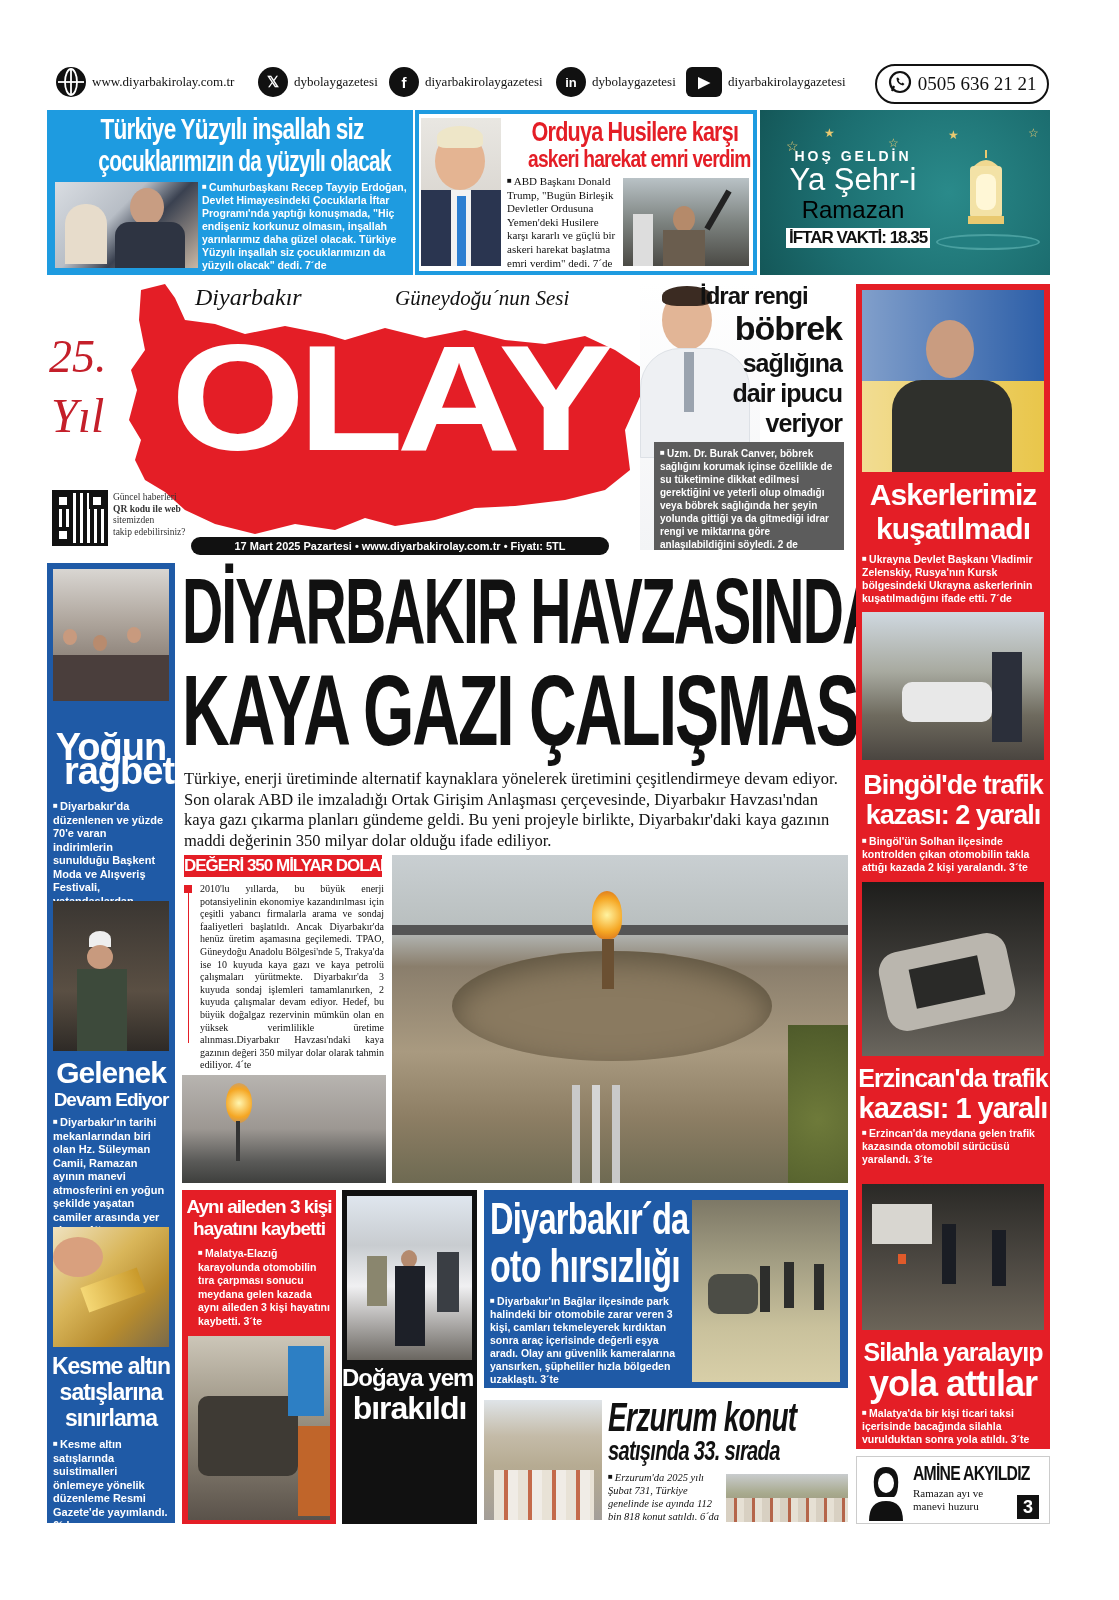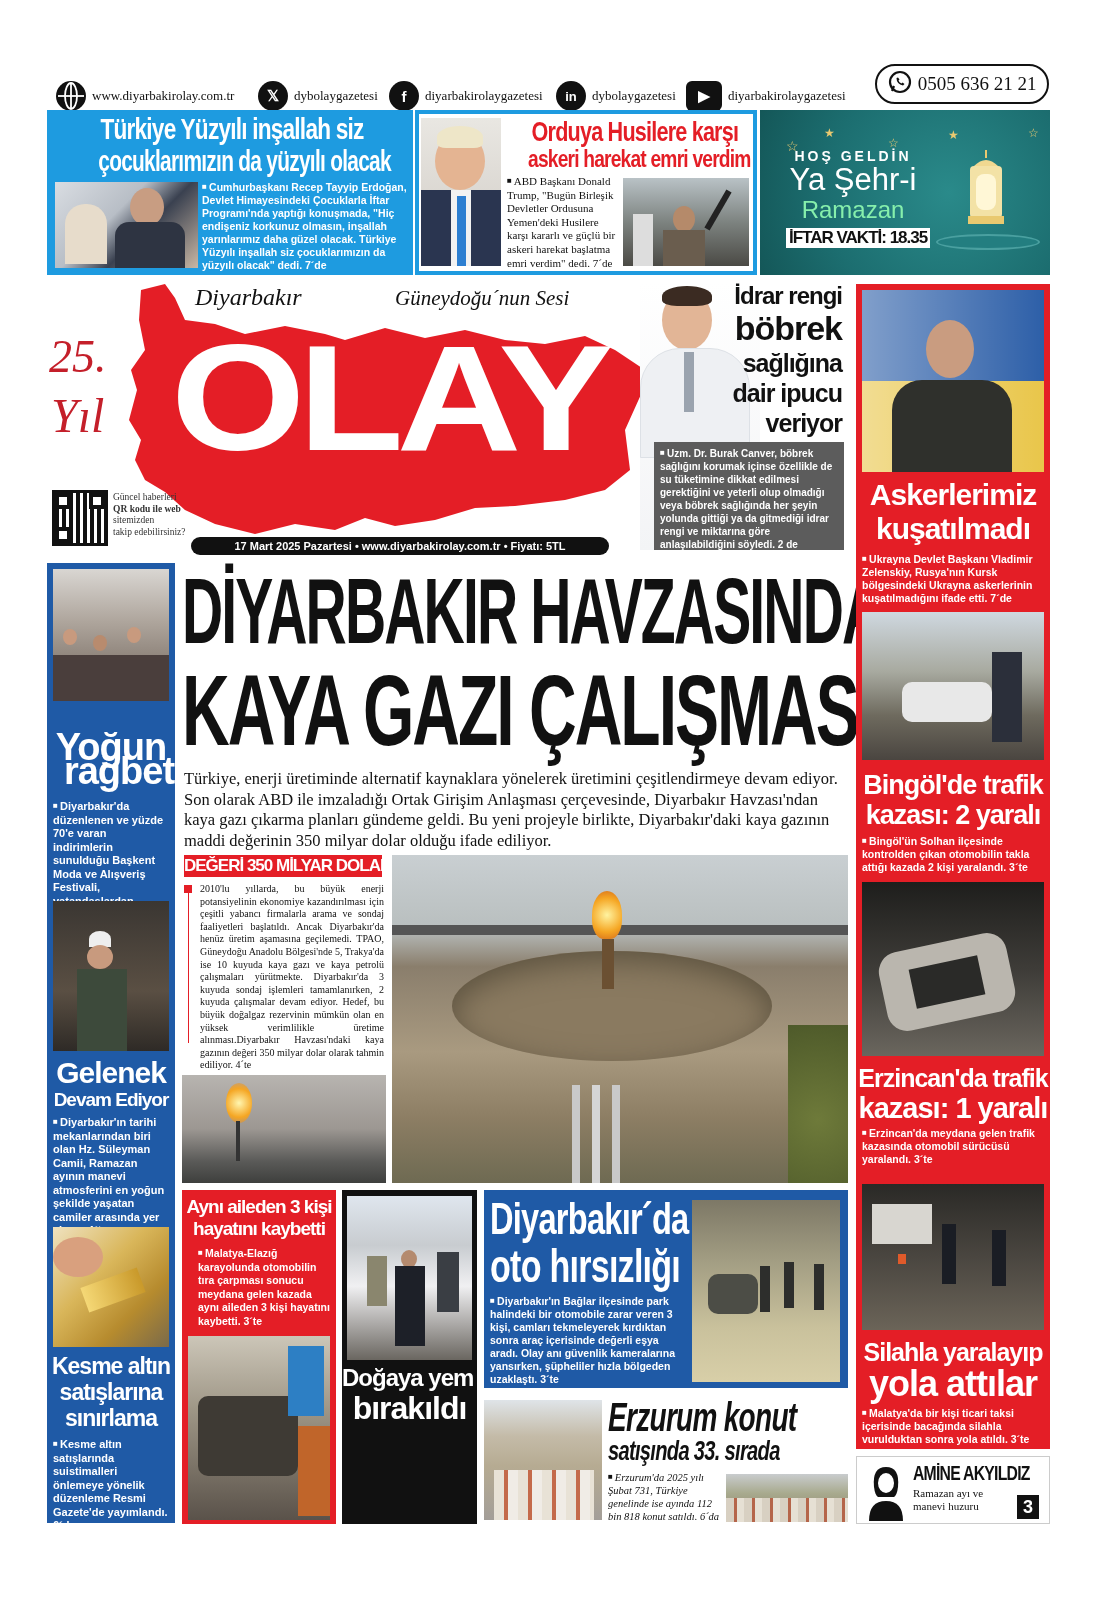--- a/index.html
+++ b/index.html
@@ -6,21 +6,21 @@
   html, body { width: 1119px; height: 1600px; background: #ffffff; overflow: hidden; }
   body { position: relative; font-family: "Liberation Sans", sans-serif; color: #111; }
   .abs { position: absolute; }
   .cond { font-family: "Liberation Sans", sans-serif; font-weight: 900; transform-origin: left top; letter-spacing: -1px; }
   .serif { font-family: "Liberation Serif", serif; }
   .photo { position: absolute; overflow: hidden; }
   .bullet::before { content: "■ "; font-size: 8px; vertical-align: 2px; }
   .txt-s { font-size: 11px; line-height: 13.5px; font-weight: bold; }
 
   
-  .social { position:absolute; top:80px; height:32px; display:flex; align-items:center; gap:6px; font-family:"Liberation Serif", serif; font-size:13px; color:#111; }
+  .social { position:absolute; top:66px; height:32px; display:flex; align-items:center; gap:6px; font-family:"Liberation Serif", serif; font-size:13px; color:#111; }
   .social .ic { width:30px; height:30px; border-radius:50%; background:#111; color:#fff; display:flex; align-items:center; justify-content:center; font-weight:bold; font-size:15px; font-family:"Liberation Sans", sans-serif; }
   .social .ic.sq { border-radius:6px; }
   .phone { position:absolute; left:875px; top:64px; width:174px; height:40px; border:2px solid #111; border-radius:20px; display:flex; align-items:center; justify-content:center; gap:6px; font-family:"Liberation Serif", serif; font-size:19px; }
 
   
   .top-left { left:47px; top:110px; width:366px; height:165px; background:#1e9be0; }
   .top-mid { left:415px; top:110px; width:342px; height:165px; background:#1e9be0; }
   .top-mid-inner { position:absolute; left:4px; top:4px; right:4px; bottom:4px; background:#fff; }
   .top-right { left:760px; top:110px; width:290px; height:165px; background:#1c6e70; }
 
@@ -105,21 +105,21 @@
 
 <div class="abs top-right">
   <div class="abs" style="left:0; top:0; width:290px; height:165px; background:radial-gradient(circle at 65% 50%, #2a8a8a 0%, #1c6e70 60%, #145758 100%);"></div>
   <div class="abs" style="left:26px; top:28px; color:#e9c970; font-size:14px;">☆</div>
   <div class="abs" style="left:64px; top:16px; color:#e9c970; font-size:12px;">★</div>
   <div class="abs" style="left:128px; top:26px; color:#e9c970; font-size:12px;">☆</div>
   <div class="abs" style="left:188px; top:18px; color:#e9c970; font-size:12px;">★</div>
   <div class="abs" style="left:268px; top:16px; color:#e9c970; font-size:12px;">☆</div>
   <div class="abs" style="left:8px; top:38px; width:170px; text-align:center; color:#fff; font-size:14px; letter-spacing:3px; font-weight:bold;">HOŞ GELDİN</div>
   <div class="abs" style="left:0px; top:52px; width:186px; text-align:center; color:#fff; font-size:31px; line-height:36px;">Ya Şehr-i</div>
-  <div class="abs" style="left:0px; top:86px; width:186px; text-align:center; color:#86efac; font-size:24px; line-height:28px;">Ramazan</div>
+  <div class="abs" style="left:0px; top:86px; width:186px; text-align:center; color:#000000; font-size:24px; line-height:28px;">Ramazan</div>
   <div class="abs cond" style="left:26px; top:118px; background:#fff; color:#111; font-size:17px; padding:0 3px; line-height:20px; white-space:nowrap;">İFTAR VAKTİ: 18.35</div>
   <div class="abs" style="left:196px; top:38px; width:60px; height:90px;">
     <svg width="60" height="90" viewBox="0 0 60 90">
         <path d="M30 2 v8" stroke="#e9c970" stroke-width="2"></path>
         <path d="M18 18 Q30 6 42 18 Z" fill="#f0d890"></path>
         <rect x="14" y="18" width="32" height="52" rx="4" fill="#f3e2a6"></rect>
         <rect x="20" y="26" width="20" height="36" rx="8" fill="#fff7d6"></rect>
         <rect x="12" y="68" width="36" height="8" fill="#e9c970"></rect>
       </svg>
   </div>
@@ -151,21 +151,21 @@
   <div class="abs" style="left:146px; top:257px; width:418px; height:18px; background:#111; color:#fff; border-radius:9px; font-size:11px; font-weight:bold; line-height:18px; text-align:center; white-space:nowrap;">17 Mart 2025 Pazartesi • www.diyarbakirolay.com.tr • Fiyatı: 5TL</div>
 </div>
 
 <div class="abs" style="left:640px; top:282px; width:210px; height:268px;">
   <div class="photo" style="left:0; top:0; width:120px; height:268px; background:linear-gradient(180deg,#fff 0%,#f3f4f6 100%);">
     <div style="position:absolute; left:22px; top:8px; width:50px; height:60px; border-radius:50%; background:#e2b596;"></div>
     <div style="position:absolute; left:22px; top:4px; width:50px; height:20px; border-radius:50% 50% 30% 30%; background:#3b2b22;"></div>
     <div style="position:absolute; left:0px; top:66px; width:110px; height:110px; border-radius:40px 40px 0 0; background:#eef0f3; border:1px solid #dde1e6;"></div>
     <div style="position:absolute; left:44px; top:70px; width:10px; height:60px; background:#9aa3ae;"></div>
   </div>
-  <div class="abs cond" style="left:60px; top:0px; width:142px; text-align:right; font-size:24px; line-height:28px; white-space:nowrap;">İdrar rengi</div>
+  <div class="abs cond" style="left:60px; top:0px; width:142px; text-align:left; font-size:24px; line-height:28px; white-space:nowrap;">İdrar rengi</div>
   <div class="abs cond" style="left:60px; top:28px; width:142px; text-align:right; font-size:34px; line-height:36px; white-space:nowrap;">böbrek</div>
   <div class="abs cond" style="left:60px; top:66px; width:142px; text-align:right; font-size:25px; line-height:30px; white-space:nowrap;">sağlığına</div>
   <div class="abs cond" style="left:60px; top:96px; width:142px; text-align:right; font-size:25px; line-height:30px; white-space:nowrap;">dair ipucu</div>
   <div class="abs cond" style="left:60px; top:126px; width:142px; text-align:right; font-size:25px; line-height:30px; white-space:nowrap;">veriyor</div>
   <div class="abs bullet" style="left:14px; top:160px; width:190px; height:108px; background:#5c5c5c; color:#fff; font-size:10px; line-height:13px; font-weight:bold; padding:4px 6px;">Uzm. Dr. Burak Canver, böbrek sağlığını korumak içinse özellikle de su tüketimine dikkat edilmesi gerektiğini ve yeterli olup olmadığı veya böbrek sağlığında her şeyin yolunda gittiği ya da gitmediği idrar rengi ve miktarına göre anlaşılabildiğini söyledi. 2 de</div>
 </div>
 
 <div class="abs" style="left:182px; top:563px; width:666px; height:620px;">
   <div class="abs" style="left:0; top:0; width:666px; font-size:92px; line-height:96px; font-weight:900; letter-spacing:-3px; white-space:nowrap; transform:scaleX(0.62); transform-origin:left top;">DİYARBAKIR HAVZASINDA</div>
   <div class="abs" style="left:0; top:96px; width:666px; font-size:100px; line-height:102px; font-weight:900; letter-spacing:-3px; white-space:nowrap; transform:scaleX(0.66); transform-origin:left top;">KAYA GAZI ÇALIŞMASI</div>

